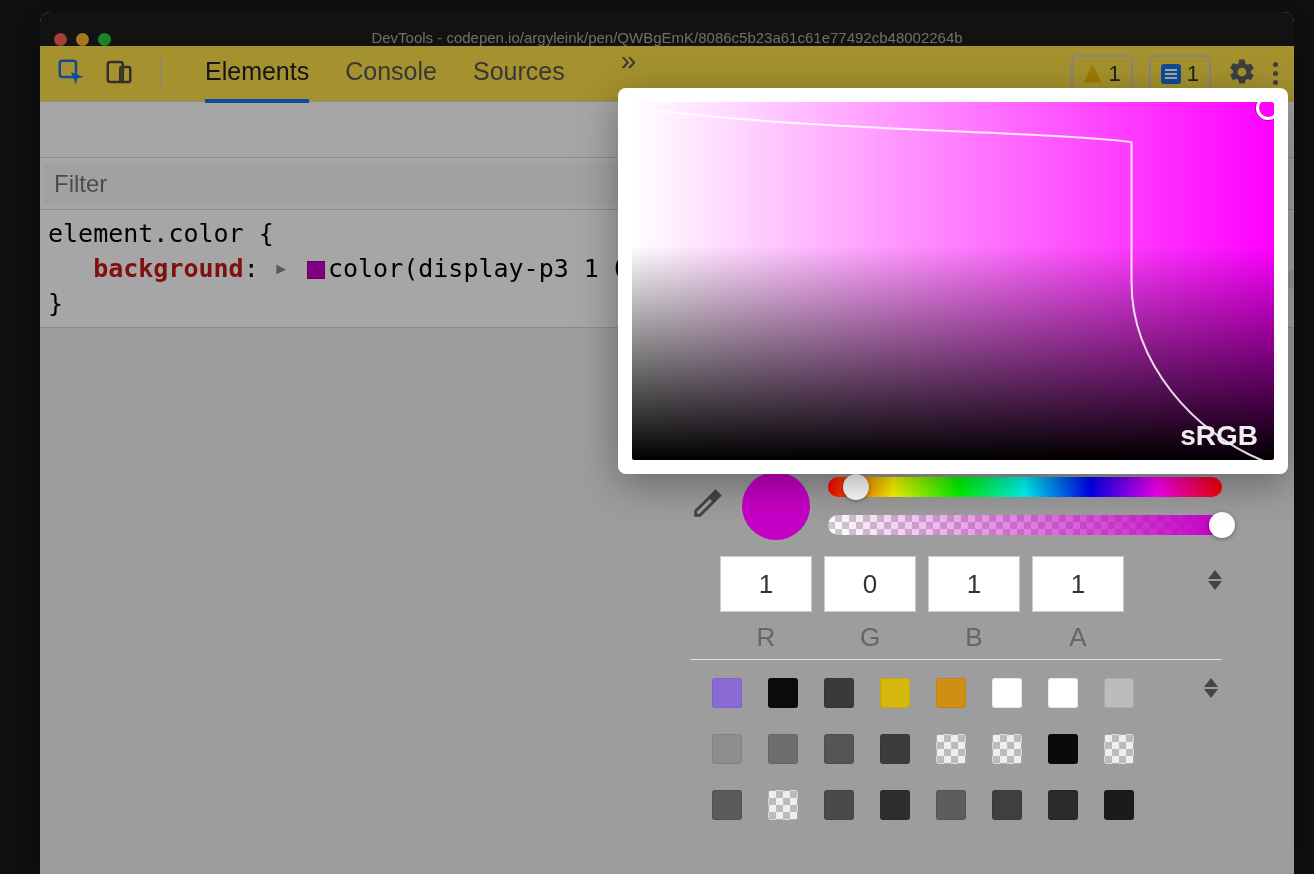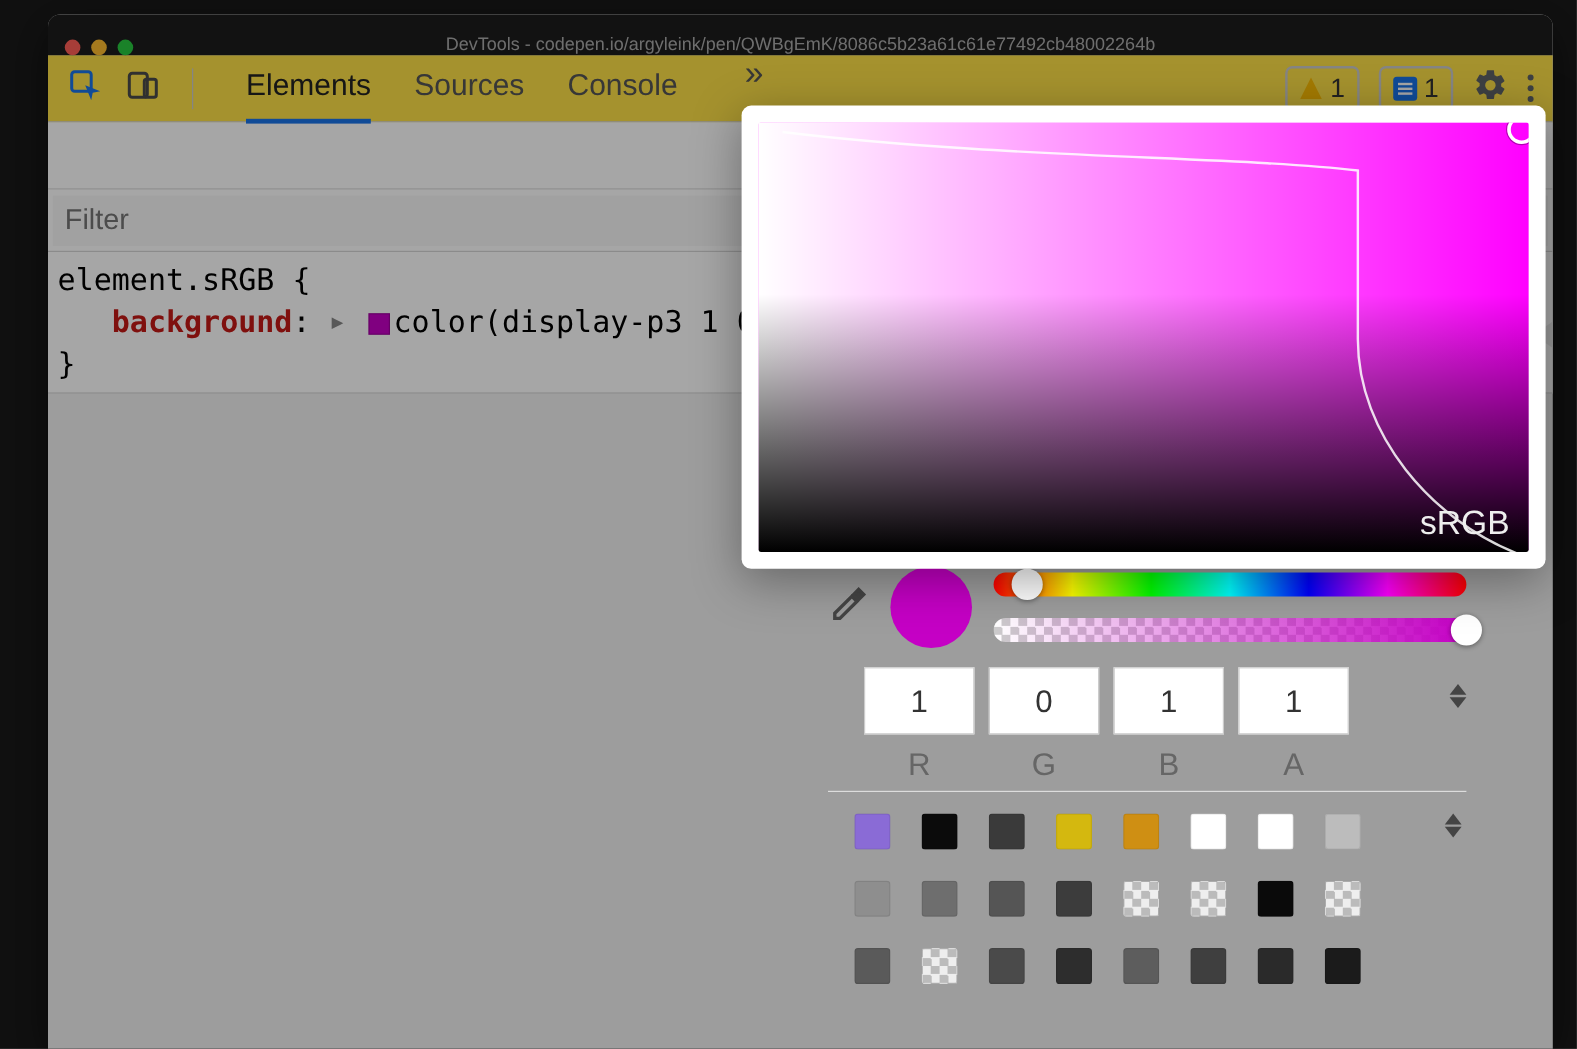--- a/index.html
+++ b/index.html
@@ -143,21 +143,21 @@
     .gamut-line {
       position:absolute; inset:0; pointer-events:none;
     }
     .cursor-ring {
       position:absolute; top:-6px; right:-6px;
       width: 24px; height:24px; border:3px solid #fff; border-radius:50%;
       box-shadow: 0 0 0 1px rgba(0,0,0,0.3);
     }
     .srgb-label {
       position:absolute; right:16px; bottom:8px;
-      color:#eee; font-size:28px; font-weight:400;
+      color:#eee; font-size:28px; font-weight:700;
       font-family: -apple-system, sans-serif;
     }
 
     
     .picker-lower {
       position:absolute;
       top: 472px; left: 690px;
       width: 532px;
       z-index: 5;
     }
@@ -252,22 +252,22 @@
     </span>
     <span class="device-icon">
       <svg viewBox="0 0 24 24" fill="none" stroke="currentColor" stroke-width="2">
           <rect x="3" y="4" width="12" height="16" rx="2"></rect>
           <rect x="13" y="8" width="8" height="12" rx="1.5"></rect>
         </svg>
     </span>
     <div class="divider"></div>
     <div class="tabs">
       <div class="tab active">Elements</div>
+      <div class="tab">Console</div>
       <div class="tab">Sources</div>
-      <div class="tab">Console</div>
       <div class="more-tabs">»</div>
     </div>
     <div class="toolbar-right">
       <div class="badge">
         <span class="warn-ico"></span>
         <span>1</span>
       </div>
       <div class="badge">
         <span class="info-ico"></span>
         <span>1</span>
@@ -285,21 +285,21 @@
     </div>
   </div>
 
   <div class="subbar"></div>
 
   <div class="filterbar">
     <input placeholder="Filter" style="">
   </div>
 
   <div class="style-pane">
-    <span>element.sRGB</span>
+    <span>element.color</span>
     <span>{</span><br>
     &nbsp;&nbsp;&nbsp;<span class="prop">background</span><span>:</span>
     <span class="arrow">▸</span>
     <span class="swatch"></span><span>color(display-p3 1 0</span>
     <br>
     <span>}</span>
   </div>
 
   <div class="side-collapse"></div>
 </div>

